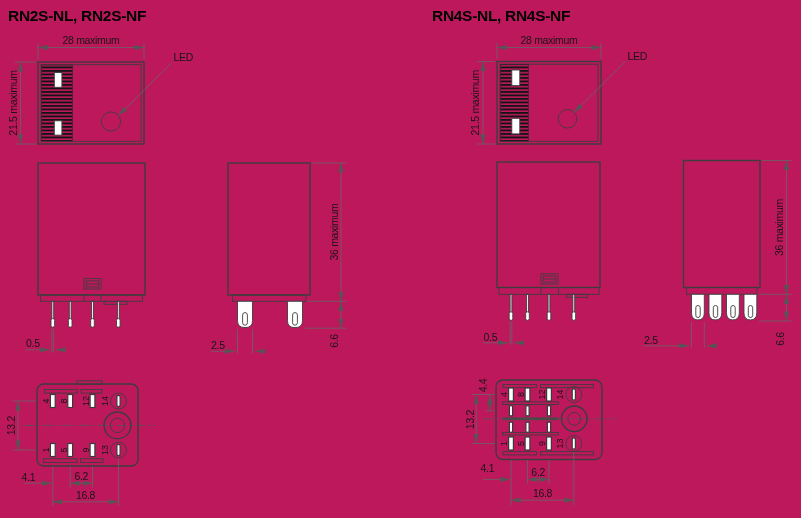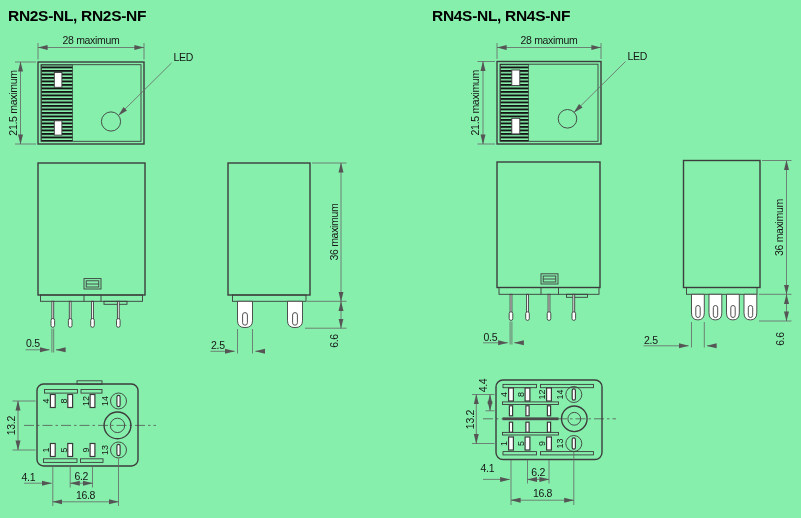--- a/index.html
+++ b/index.html
@@ -1,16 +1,16 @@
 <!DOCTYPE html>
 <html><head>
 <meta charset="utf-8">
 <style>
   html,body{margin:0;padding:0;background:#fff;}
-  .stage{position:relative;width:801px;height:518px;background:#86efac;overflow:hidden;
+  .stage{position:relative;width:801px;height:518px;background:#be185d;overflow:hidden;
          font-family:"Liberation Sans",sans-serif;}
   svg{display:block;}
   .ttl{font:bold 15.5px "Liberation Sans",sans-serif;fill:#000;letter-spacing:-0.3px;}
   .dt{font:10.5px "Liberation Sans",sans-serif;fill:#161616;letter-spacing:-0.3px;}
   .pt{font:9px "Liberation Sans",sans-serif;fill:#161616;}
   .ol{fill:none;stroke:#3d3d3d;stroke-width:1.4;}
   .o2{fill:none;stroke:#3d3d3d;stroke-width:0.9;}
   .ow{fill:#fff;stroke:#3d3d3d;stroke-width:0.9;}
   .pin{fill:#fff;stroke:#3a3a3a;stroke-width:1.2;}
   .dl{fill:none;stroke:#666;stroke-width:0.8;}

